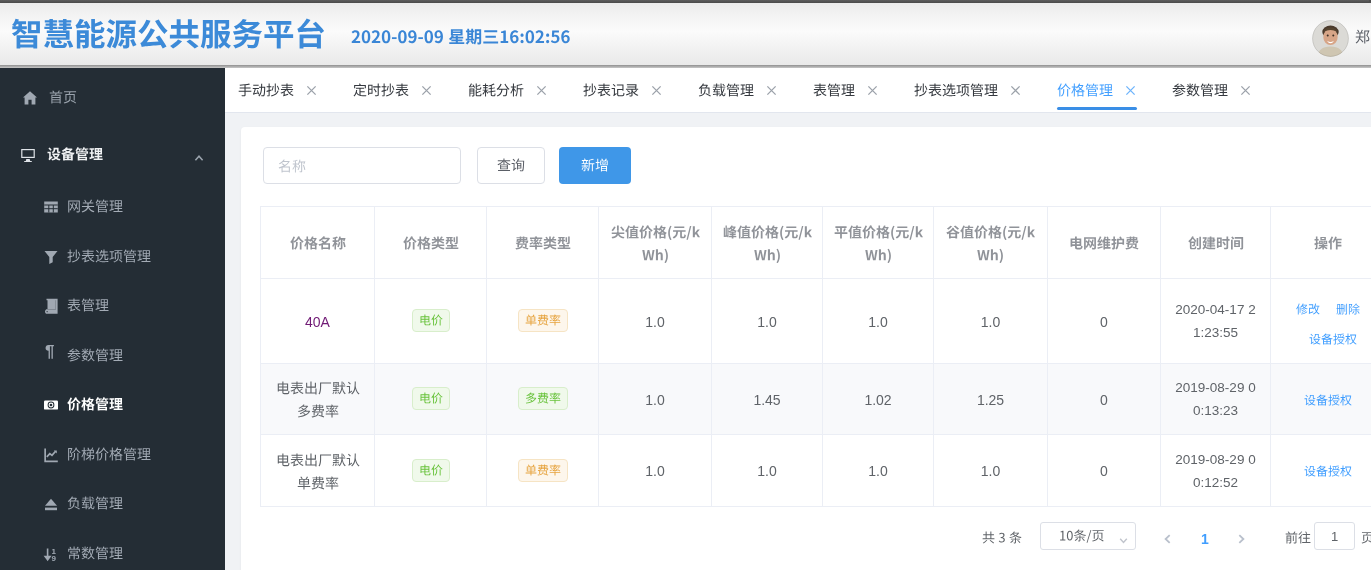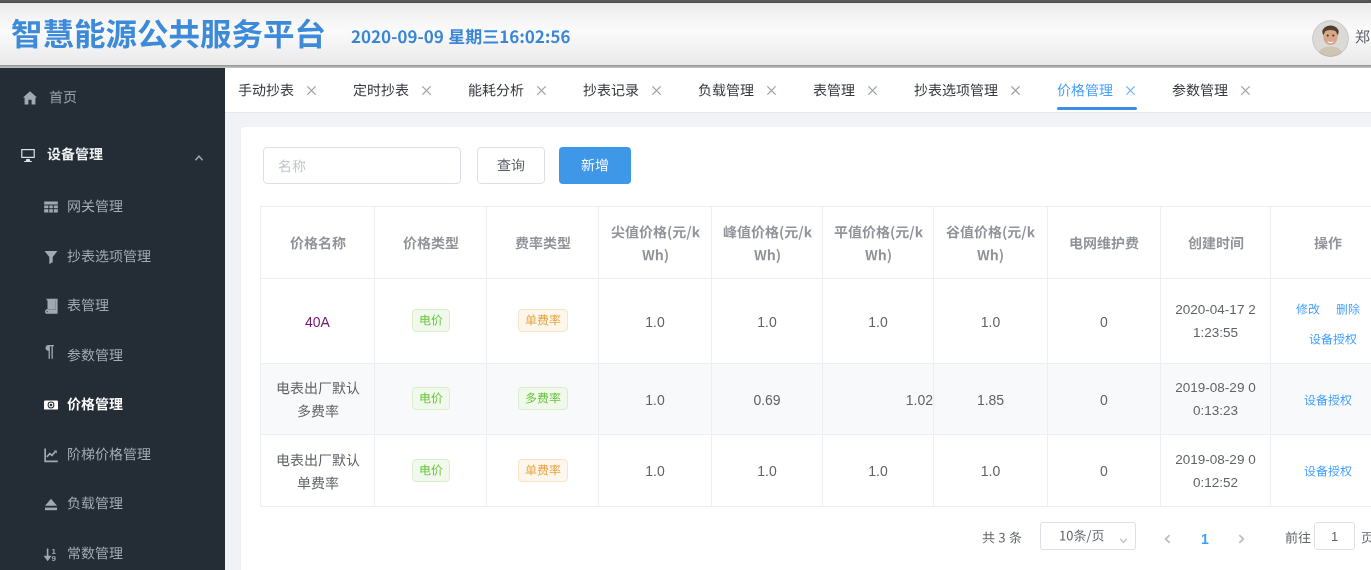--- a/index.html
+++ b/index.html
@@ -711,23 +711,23 @@
             <td style="border:1px solid #ebeef5;text-align:center;vertical-align:middle;line-height:23px"><span style="display:inline-flex;align-items:center;justify-content:center;height:21px;padding:0 6px;background:#f0f9eb;border:1px solid #d8eecb;border-radius:4px">
                 <svg class="t " width="36" height="13" viewBox="0 0 36 13" style="vertical-align:-2px">
                   <g fill="#67c23a" transform="translate(0 10.6) scale(0.0120)">
                     <use href="#g106" transform="translate(0.0 0)"></use>
                     <use href="#g100" transform="translate(1000.0 0)"></use>
                     <use href="#g101" transform="translate(2000.0 0)"></use>
                   </g>
                 </svg>
               </span></td>
             <td style="border:1px solid #ebeef5;text-align:center;vertical-align:middle;line-height:23px"><span style="font:14px 'Liberation Sans';color:#5f6368">1.0</span></td>
-            <td style="border:1px solid #ebeef5;text-align:center;vertical-align:middle;line-height:23px"><span style="font:14px 'Liberation Sans';color:#5f6368">0.69</span></td>
-            <td style="border:1px solid #ebeef5;text-align:right;vertical-align:middle;line-height:23px"><span style="font:14px 'Liberation Sans';color:#5f6368">1.02</span></td>
-            <td style="border:1px solid #ebeef5;text-align:center;vertical-align:middle;line-height:23px"><span style="font:14px 'Liberation Sans';color:#5f6368">1.85</span></td>
+            <td style="border:1px solid #ebeef5;text-align:center;vertical-align:middle;line-height:23px"><span style="font:14px 'Liberation Sans';color:#5f6368">1.45</span></td>
+            <td style="border:1px solid #ebeef5;text-align:center;vertical-align:middle;line-height:23px"><span style="font:14px 'Liberation Sans';color:#5f6368">1.02</span></td>
+            <td style="border:1px solid #ebeef5;text-align:center;vertical-align:middle;line-height:23px"><span style="font:14px 'Liberation Sans';color:#5f6368">1.25</span></td>
             <td style="border:1px solid #ebeef5;text-align:center;vertical-align:middle;line-height:23px"><span style="font:14px 'Liberation Sans';color:#5f6368">0</span></td>
             <td style="border:1px solid #ebeef5;text-align:center;vertical-align:middle;line-height:23px">
               <div style="font:13.5px/23px 'Liberation Sans';color:#5f6368">2019-08-29 0<br>0:13:23</div>
             </td>
             <td style="border:1px solid #ebeef5;text-align:center;vertical-align:middle;line-height:23px"><svg class="t " width="48" height="13" viewBox="0 0 48 13" style="vertical-align:-2px">
                 <g fill="#409eff" transform="translate(0 10.6) scale(0.0120)">
                   <use href="#g94" transform="translate(0.0 0)"></use>
                   <use href="#g95" transform="translate(1000.0 0)"></use>
                   <use href="#g96" transform="translate(2000.0 0)"></use>
                   <use href="#g97" transform="translate(3000.0 0)"></use>

